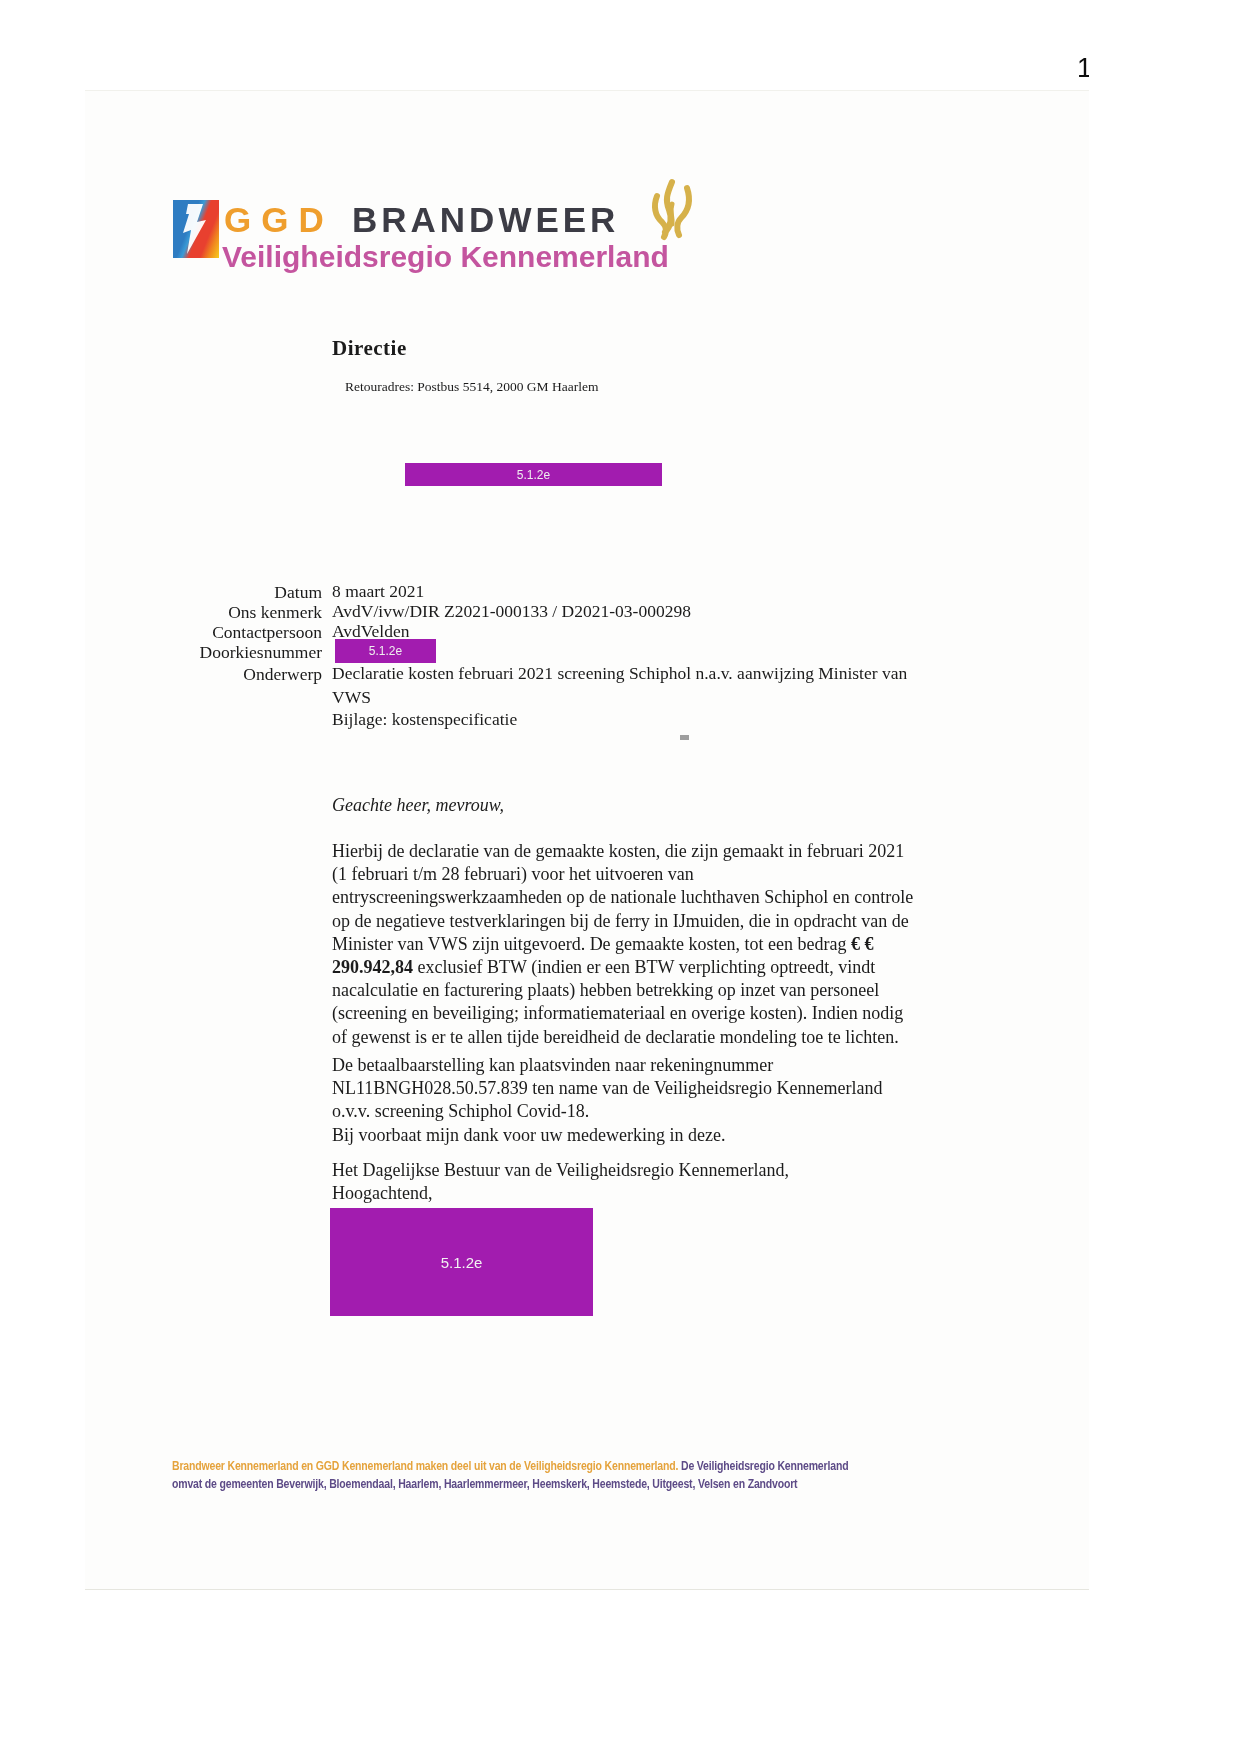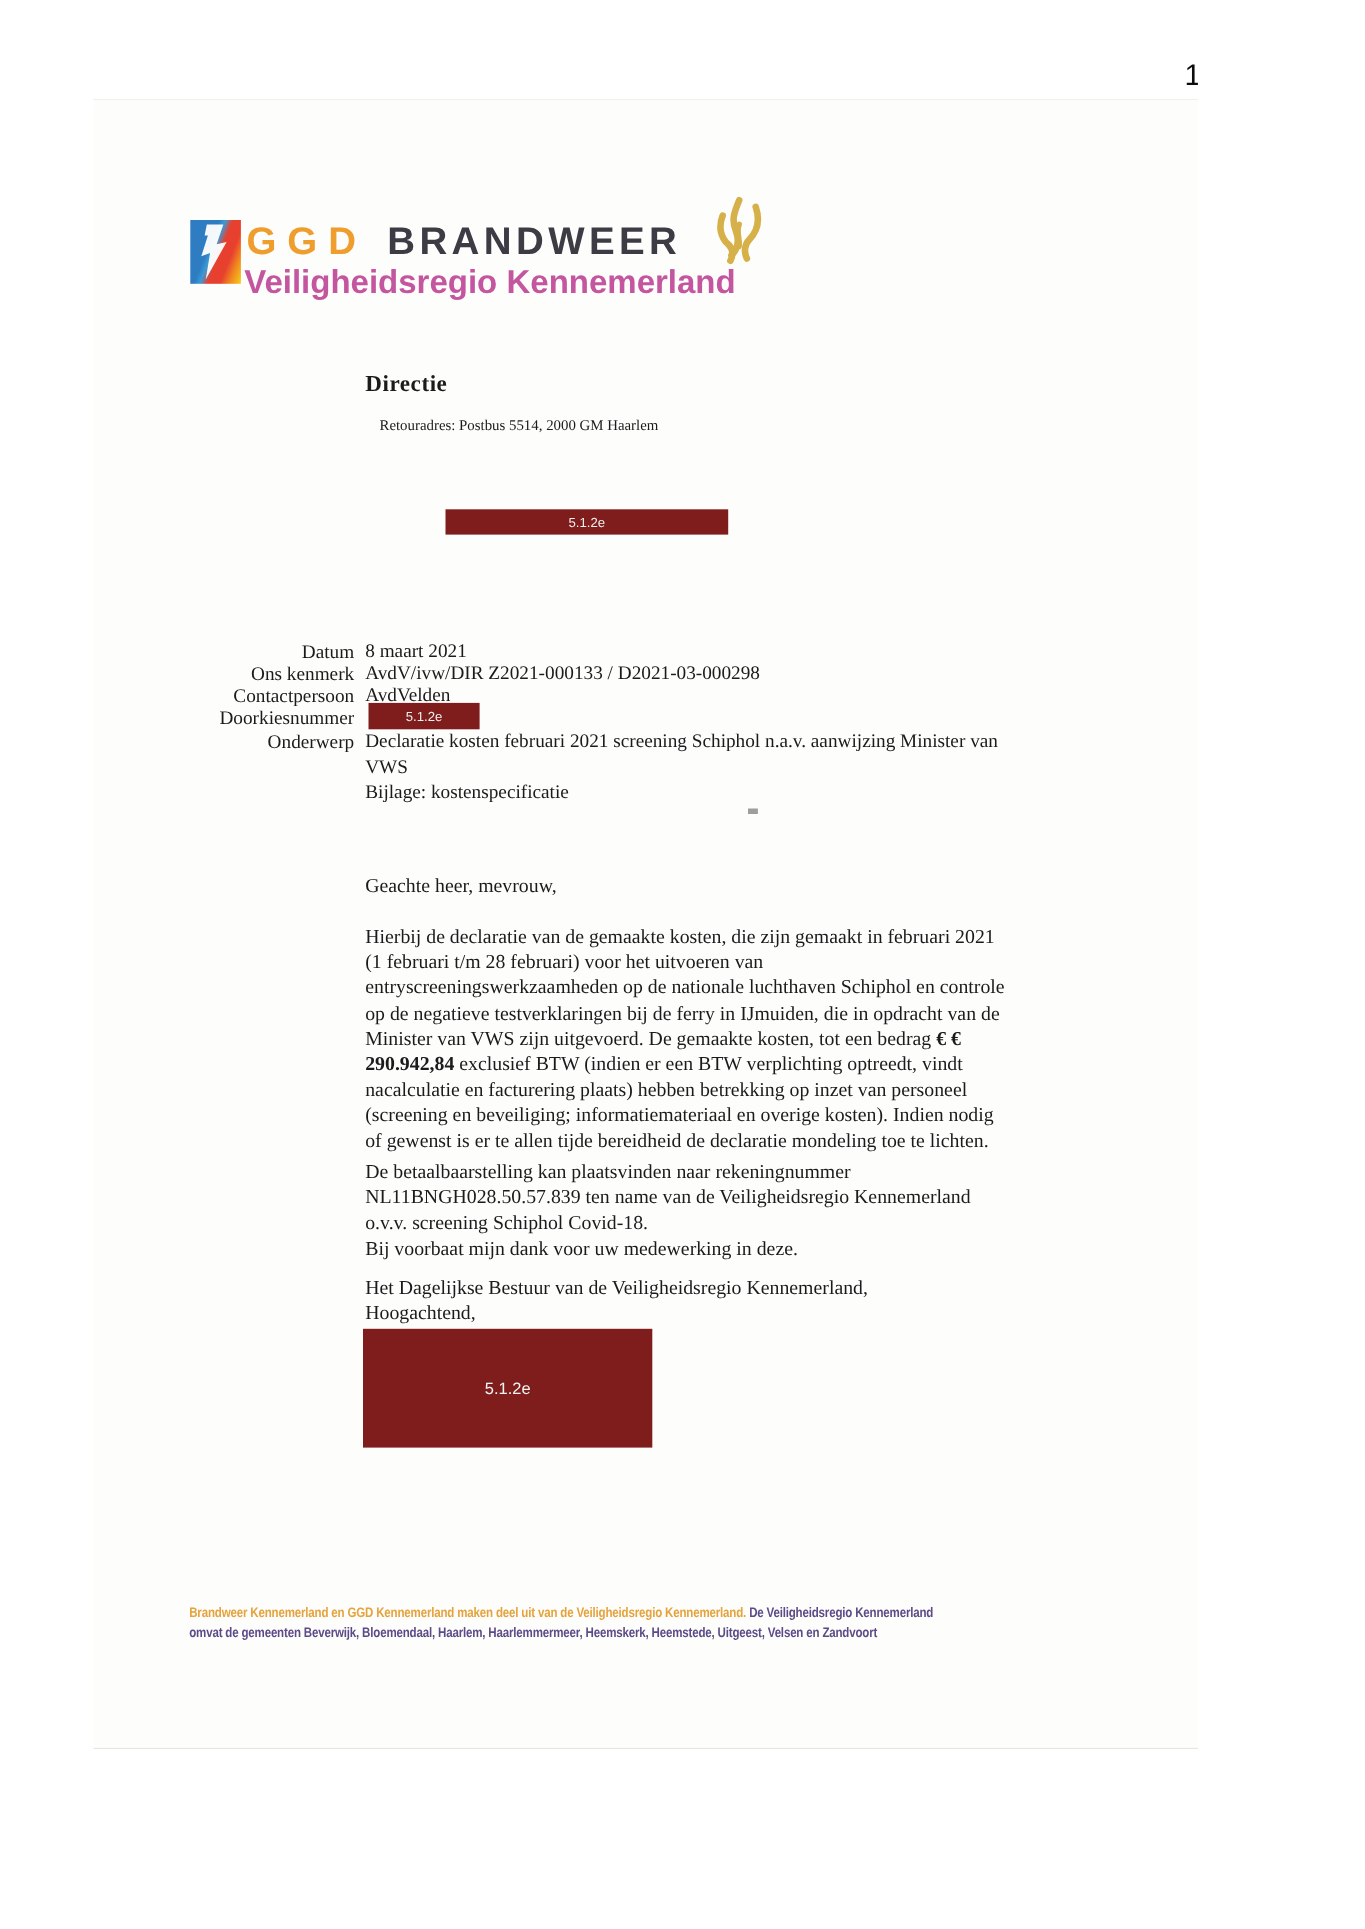--- a/index.html
+++ b/index.html
@@ -26,37 +26,37 @@
   #logo-flame{left:645px;top:174px;width:54px;height:70px;}
   #logo-subtitle{left:222px;top:240px;font-family:"Liberation Sans", sans-serif;font-weight:bold;
                  font-size:30px;letter-spacing:0px;}
 
   
   #dept-title{left:332px;top:336px;font-size:21px;font-weight:bold;letter-spacing:0.5px;}
   #return-address{left:333px;top:379px;font-size:13.5px;margin-left:12px;}
 
   
   #recipient{left:327px;top:418px;font-size:18px;line-height:22.4px;}
-  .redact{background:#7f1d1d;color:#efefef;font-family:"Liberation Sans", sans-serif;
+  .redact{background:#a21caf;color:#efefef;font-family:"Liberation Sans", sans-serif;
           display:flex;align-items:center;justify-content:center;}
   #tav-redaction{left:405px;top:463px;width:257px;height:23px;font-size:12px;}
 
   
   .meta-label{position:absolute;width:210px;left:112px;text-align:right;font-size:17.5px;}
   .meta-value{position:absolute;left:332px;font-size:17.5px;white-space:nowrap;}
   #doorkies-redaction{left:335px;top:639px;width:101px;height:24px;font-size:12px;}
   #subject-line2{left:332px;top:687px;font-size:17.5px;}
   #bijlage{left:332px;top:709px;font-size:17.5px;}
 
   
   #artifact-dash{left:680px;top:735px;width:9px;height:5px;background:#8d8d8d;opacity:0.85;}
 
   
   .bodytext{font-size:18px;line-height:23.2px;}
-  #salutation{left:332px;top:794px;}
+  #salutation{left:332px;top:794px;font-style:italic;}
   #para1{left:332px;top:840px;width:590px;}
   #para2{left:332px;top:1054px;width:590px;}
   #closing{left:332px;top:1159px;}
   #signature-redaction{left:330px;top:1208px;width:263px;height:108px;font-size:15px;color:#f2f2f2;}
 
   
   #footer{left:172px;top:1458px;width:760px;font-family:"Liberation Sans", sans-serif;
           font-weight:bold;font-size:12.5px;line-height:17.5px;letter-spacing:-0.2px;
           transform:scaleX(0.84);transform-origin:0 0;white-space:nowrap;}
 </style>

